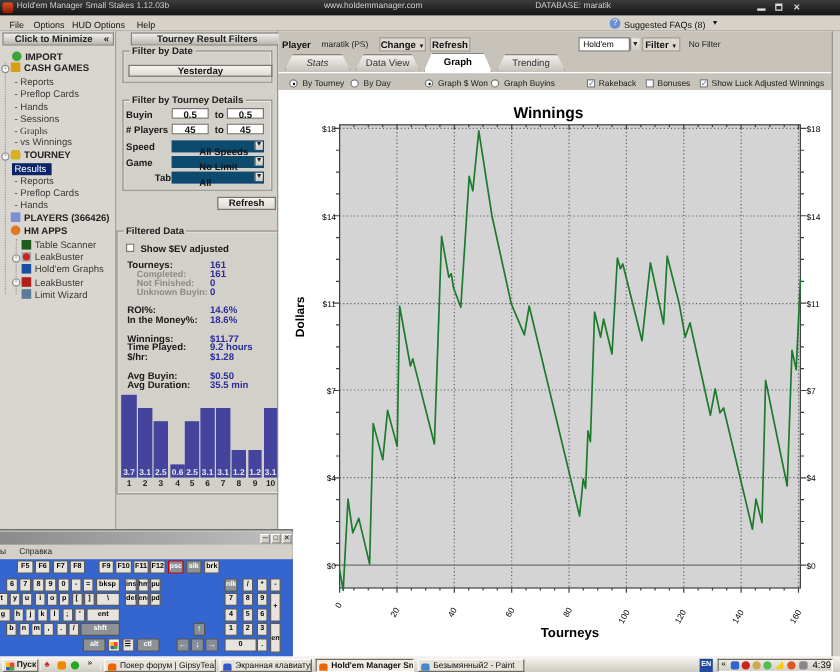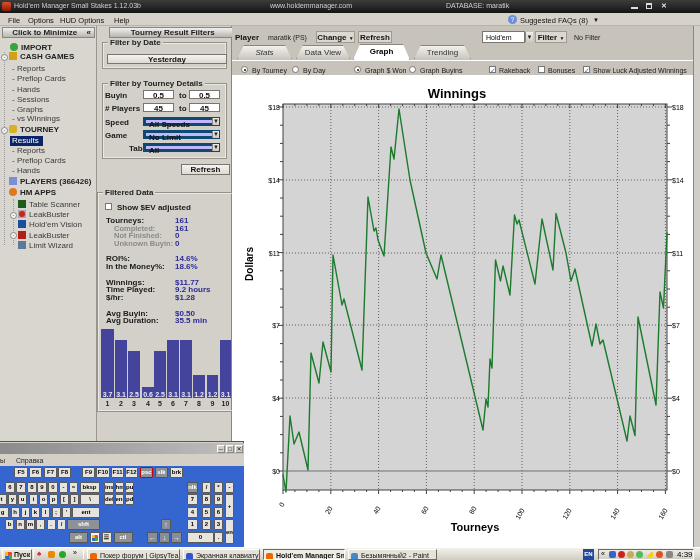--- a/index.html
+++ b/index.html
@@ -12,21 +12,21 @@
 .hdrbar { background:linear-gradient(#efefef,#b9b6b0); border:1px solid #8a8780; color:#222; font-weight:bold; font-size:8px; text-align:center; }
 .treehead { position:absolute; font-size:8px; font-weight:bold; color:#222; height:10px; line-height:10px; }
 .treeitem { position:absolute; font-size:8px; color:#3a3a3a; height:10px; line-height:10px; }
 .ticon { position:absolute; width:8px; height:8px; }
 #filterpanel { left:97px; top:26px; width:135px; height:415px; background:#d3d0c9; border-right:1px solid #8a8780; }
 .grp { position:absolute; border:1px solid #979289; box-shadow:inset 0 0 0 0.5px #fff; }
 .grplbl { position:absolute; top:-5px; left:5px; background:#d3d0c9; font-size:8px; font-weight:bold; color:#222; padding:0 2px; }
 .btn { position:absolute; background:linear-gradient(#f4f3f0,#dddad2); border:1px solid #7a766e; font-size:8px; font-weight:bold; color:#111; text-align:center; }
 .flbl { position:absolute; font-size:8px; font-weight:bold; color:#1a1a1a; }
 .finput { position:absolute; background:#fff; border:1px solid #7a766e; font-size:8px; font-weight:bold; color:#111; text-align:center; }
-.fcombo { position:absolute; background:#c4b5fd; border:3px solid #0c4a6e; font-size:8px; font-weight:bold; color:#111; padding-left:3px; }
+.fcombo { position:absolute; background:#c4b5fd; border:5px solid #0c4a6e; font-size:8px; font-weight:bold; color:#111; padding-left:18px; }
 .combtn { position:absolute; background:linear-gradient(#f0efec,#cdcac2); border-left:1px solid #8a867e; font-size:6px; color:#222; text-align:center; }
 .statlbl { position:absolute; font-size:8px; font-weight:bold; color:#1a1a1a; }
 .statsub { position:absolute; font-size:7.5px; font-weight:bold; color:#8a8a88; }
 .statval { position:absolute; font-size:8px; font-weight:bold; color:#2b2b9b; }
 .bar { position:absolute; background:#44449c; }
 .barlbl { position:absolute; font-size:7px; font-weight:bold; color:#e8e8f4; text-align:center; }
 .barnum { position:absolute; font-size:7px; font-weight:bold; color:#222; text-align:center; }
 #mainarea { left:232px; top:26px; width:461px; height:521px; background:#fff; }
 #mainhdr { position:absolute; left:0; top:0; width:461px; height:49px; background:#c7c3bb; }
 .tab { position:absolute; top:19px; height:14px; background:linear-gradient(#f2f1ee,#cac6be); border:1px solid #8a867e; border-bottom:none; border-radius:0; clip-path:polygon(7px 0, calc(100% - 7px) 0, 100% 100%, 0 100%); font-size:8px; color:#333; text-align:center; line-height:14px; }
@@ -82,39 +82,39 @@
   <div class="abs" style="left:10px;top:186px;width:7px;height:7px;background:#f4f4f4;border:1px solid #888;border-radius:50%;font-size:6px;line-height:5px;text-align:center;color:#333;">-</div>
   <div class="abs" style="left:10px;top:206px;width:7px;height:7px;background:#f4f4f4;border:1px solid #888;border-radius:50%;font-size:6px;line-height:5px;text-align:center;color:#333;">-</div>
   <div class="ticon" style="left:10px;top:17px;background:#3aa33a;border-radius:50%;"></div>
   <div class="treehead" style="left:21px;top:17px;">IMPORT</div>
   <div class="ticon" style="left:9px;top:26px;background:#d4a017;"></div>
   <div class="treehead" style="left:20px;top:26px;">CASH GAMES</div>
   <div class="treeitem" style="left:12px;top:38px;">- Reports</div>
   <div class="treeitem" style="left:12px;top:48px;">- Preflop Cards</div>
   <div class="treeitem" style="left:12px;top:58.5px;">- Hands</div>
   <div class="treeitem" style="left:12px;top:68.5px;">- Sessions</div>
-  <div class="treeitem" style="left:12px;top:78.5px;">- Graphs</div>
+  <div class="treeitem" style="left:12px;top:78.5px;font-family:Liberation Serif, serif;">- Graphs</div>
   <div class="treeitem" style="left:12px;top:88px;">- vs Winnings</div>
   <div class="ticon" style="left:9px;top:99px;background:#d8b020;border-radius:2px;"></div>
   <div class="treehead" style="left:20px;top:99px;">TOURNEY</div>
   <div class="abs" style="left:10px;top:109.5px;width:33px;height:10px;background:#0a246a;color:#fff;font-size:8px;line-height:10px;padding-left:2px;">Results</div>
   <div class="treeitem" style="left:12px;top:119.5px;">- Reports</div>
   <div class="treeitem" style="left:12px;top:129.5px;">- Preflop Cards</div>
   <div class="treeitem" style="left:12px;top:140px;">- Hands</div>
   <div class="ticon" style="left:9px;top:151px;background:#7a8fd4;"></div>
   <div class="treehead" style="left:20px;top:151px;">PLAYERS (366426)</div>
   <div class="ticon" style="left:9px;top:161.5px;background:#e07820;border-radius:50%;"></div>
   <div class="treehead" style="left:20px;top:161.5px;">HM APPS</div>
   <div class="ticon" style="left:18px;top:173.5px;background:#1d5c1d;"></div>
   <div class="treeitem" style="left:29px;top:173.5px;">Table Scanner</div>
   <div class="ticon" style="left:18px;top:184px;background:#a8a8a8;"></div>
   <div class="ticon" style="left:19px;top:185px;width:6px;height:6px;background:#cc2222;border-radius:50%;"></div>
   <div class="treeitem" style="left:29px;top:184px;">LeakBuster</div>
   <div class="ticon" style="left:18px;top:194px;background:#1a4fa0;"></div>
-  <div class="treeitem" style="left:29px;top:194px;">Hold'em Vision</div>
+  <div class="treeitem" style="left:29px;top:194px;">Hold'em Graphs</div>
   <div class="ticon" style="left:18px;top:204.5px;background:#b02018;"></div>
   <div class="treeitem" style="left:29px;top:204.5px;">LeakBuster</div>
   <div class="ticon" style="left:18px;top:214.5px;background:#5a7a9a;"></div>
   <div class="treeitem" style="left:29px;top:214.5px;">Limit Wizard</div>
 </div>
 
 <div id="filterpanel" class="abs">
   <div class="hdrbar abs" style="left:12px;top:1px;width:134px;height:11px;line-height:10px;">Tourney Result Filters <span style="float:right;margin-right:2px;">«</span></div>
   <div class="grp" style="left:5px;top:16px;width:125px;height:27px;">
     <div class="grplbl">Filter by Date</div>

